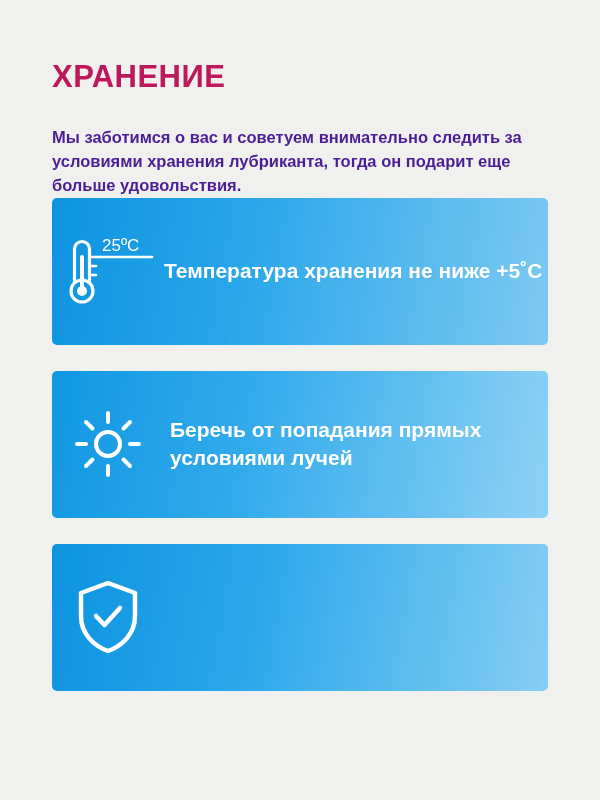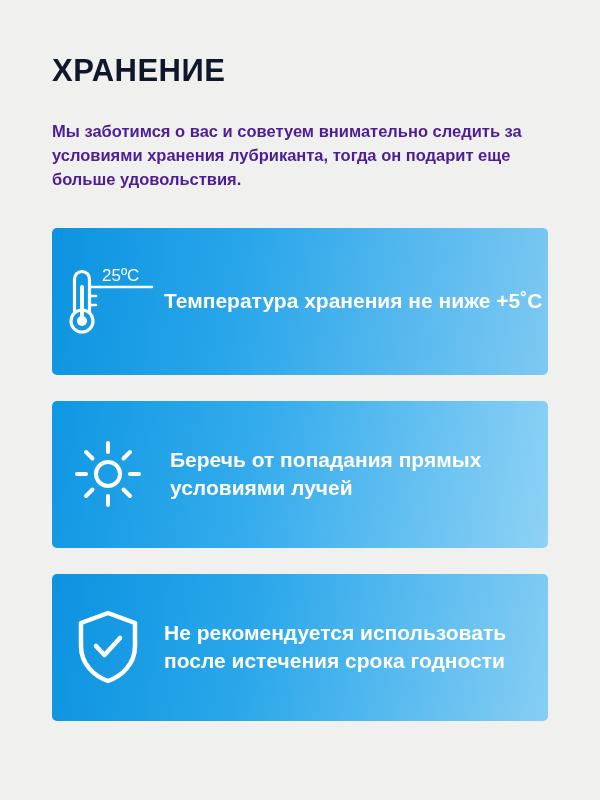--- a/index.html
+++ b/index.html
@@ -16,35 +16,34 @@
   .page {
     position: relative;
     width: 600px;
     height: 800px;
     box-sizing: border-box;
     padding: 44px 52px 0 52px;
   }
   .title {
     font-size: 31px;
     font-weight: bold;
-    color: #0f172a;
+    color: #be185d;
     letter-spacing: 0.5px;
-    margin: 10px 0 0 0;
+    margin: 16px 0 0 0;
     line-height: 1.1;
   }
   .intro {
     margin: 32px 0 0 0;
     font-size: 16.5px;
     line-height: 1.45;
     color: #4c1d95;
     font-weight: bold;
     max-width: 500px;
   }
   .cards {
-    margin-top: 36px;
     display: flex;
     flex-direction: column;
     gap: 26px;
   }
   .card {
     position: relative;
     height: 147px;
     border-radius: 5px;
     background: linear-gradient(100deg, #0c93e0 0%, #29a6ea 38%, #7ec9f2 100%);
     display: flex;
@@ -136,20 +135,16 @@
       </div>
     </div>
 
     <div class="card card-3">
       <div class="card-icon">
         <svg width="66" height="78" viewBox="0 0 66 78" fill="none" xmlns="http://www.w3.org/2000/svg">
           <path d="M33 5 L60 15 V38 C60 56 47 68 33 73 C19 68 6 56 6 38 V15 Z" stroke="#ffffff" stroke-width="4.5" fill="none" stroke-linejoin="round"></path>
           <path d="M21 38 L29.5 47 L45 30" stroke="#ffffff" stroke-width="4.5" fill="none" stroke-linecap="round" stroke-linejoin="round"></path>
         </svg>
       </div>
-      <div class="card-text">
-        <span class="line">Не рекомендуется использовать</span>
-        <span class="line">после истечения срока годности</span>
-      </div>
     </div>
 
   </div>
 </div>
 
 </body></html>

